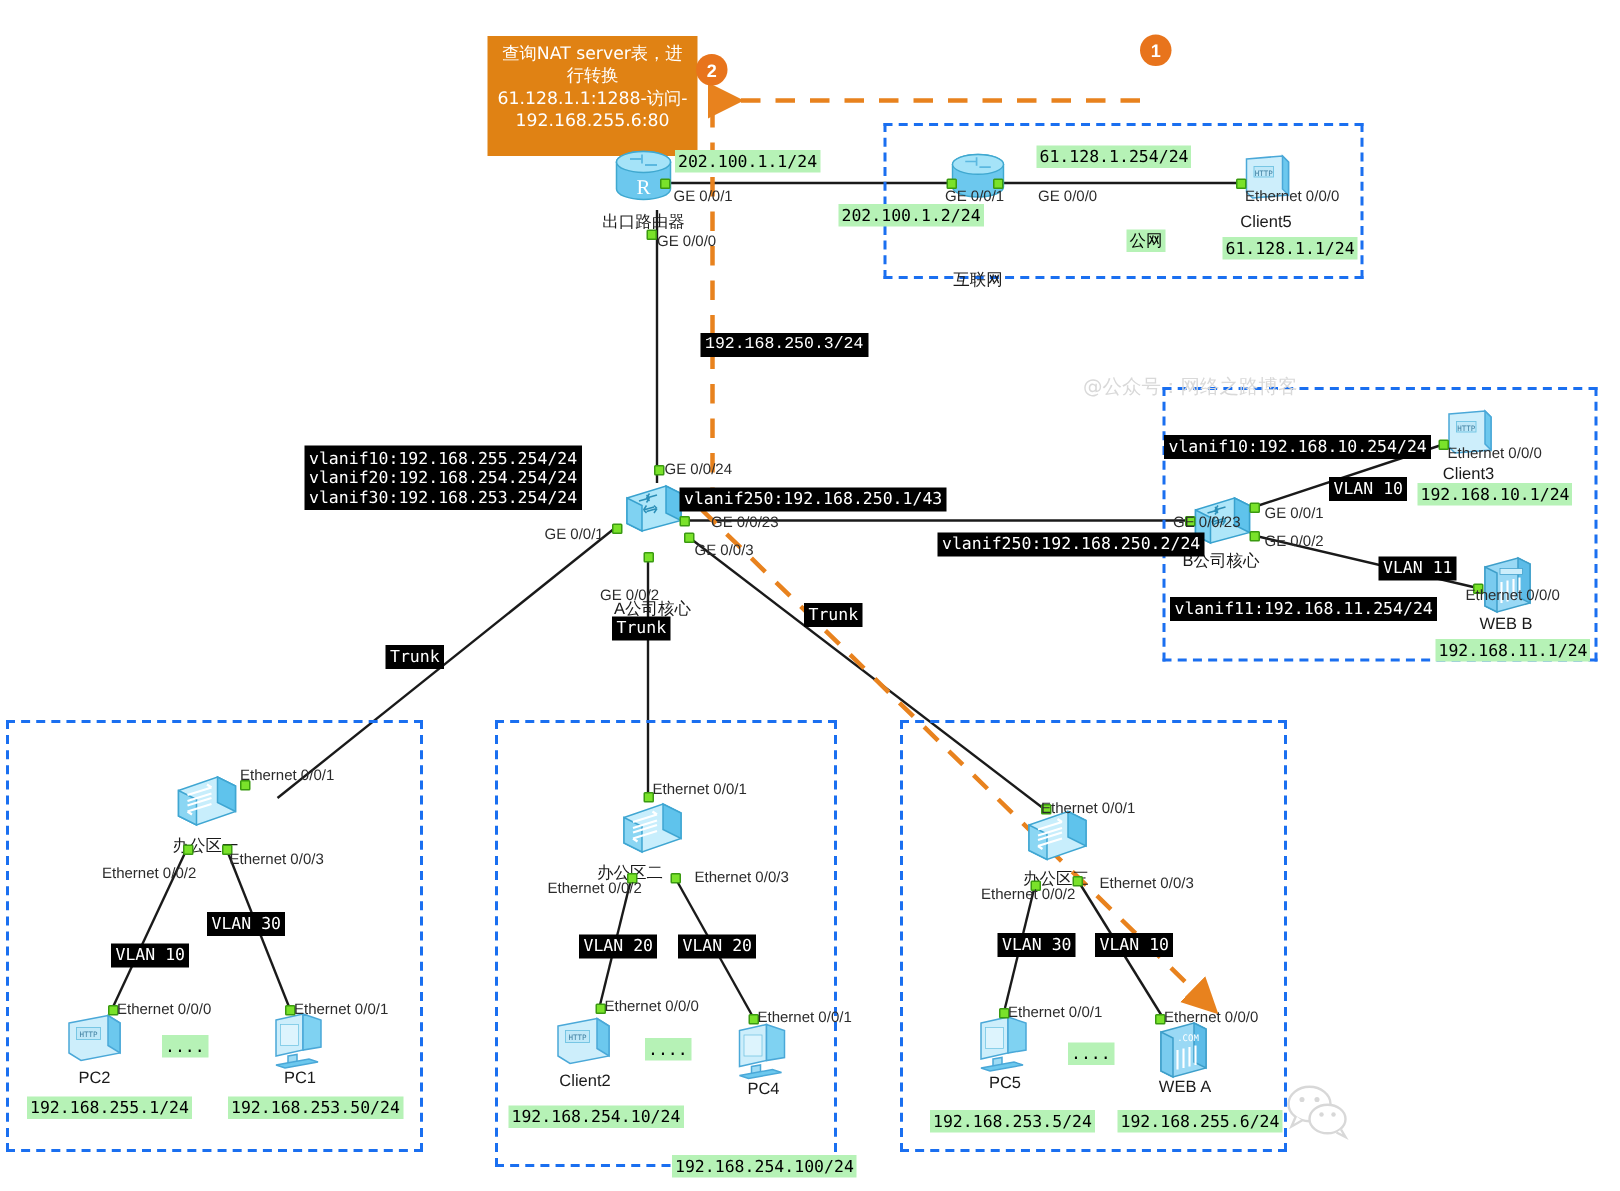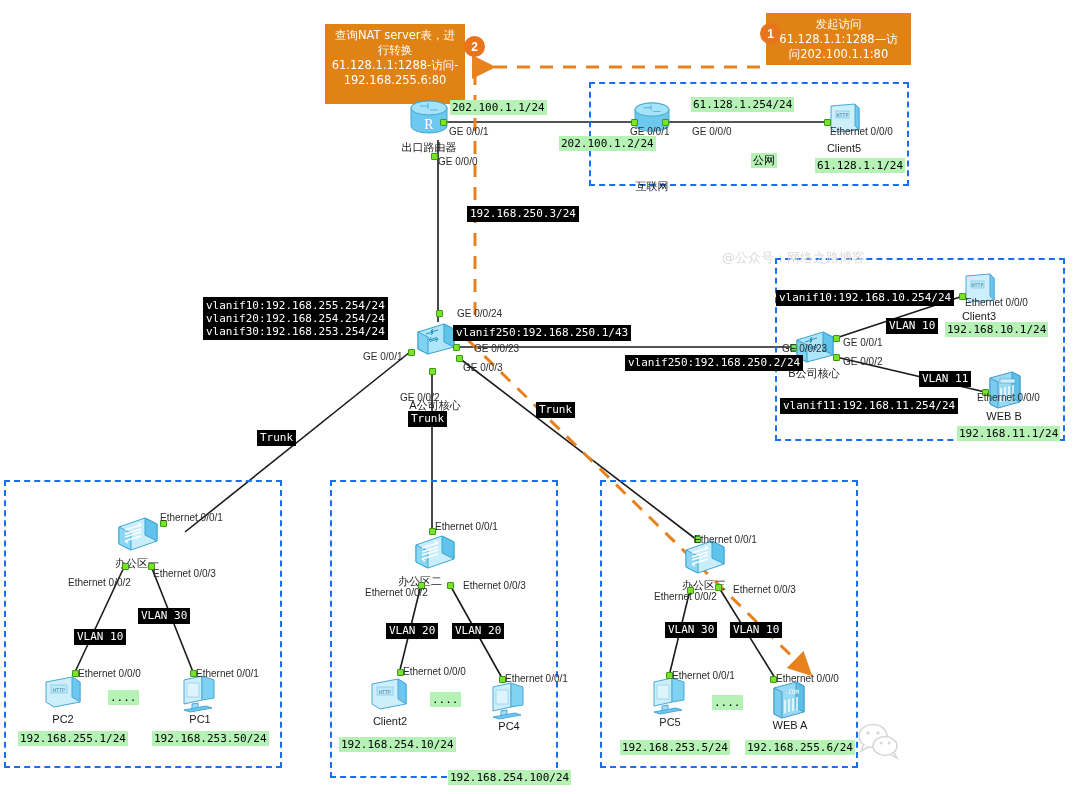--- a/index.html
+++ b/index.html
@@ -95,25 +95,20 @@
   <div class="zone" style="left:600px;top:480px;width:258px;height:288px;"></div>
 
   <div class="callout" style="left:325px;top:24px;width:140px;height:80px;">
     <div>查询NAT server表，进</div>
     <div>行转换</div>
     <div>61.128.1.1:1288-访问-</div>
     <div>192.168.255.6:80</div>
   </div>
   <div class="badge" style="left:464px;top:36px;">2</div>
 
-  <div class="callout" style="left:766px;top:13px;width:145px;height:52px;">
-    <div>发起访问</div>
-    <div>61.128.1.1:1288—访</div>
-    <div>问202.100.1.1:80</div>
-  </div>
   <div class="badge" style="left:760px;top:23px;">1</div>
 
   <div class="dev" style="left:408px;top:100px;">
     <svg width="42" height="36" viewBox="0 0 42 36">
       <ellipse cx="21" cy="8" rx="18" ry="7" fill="#8fd9f5" stroke="#3fa8d0"></ellipse>
       <path d="M3,8 L3,26 A18,7 0 0 0 39,26 L39,8" fill="#6cc8ee" stroke="#3fa8d0"></path>
       <ellipse cx="21" cy="8" rx="18" ry="7" fill="#a5e3f8" stroke="#3fa8d0"></ellipse>
       <text x="21" y="29" font-size="14" fill="#ffffff" text-anchor="middle" font-family="Liberation Serif, serif">R</text>
       <path d="M12,6 l8,0 M20,3 l0,6 M22,10 l8,0" stroke="#5bb8e0" stroke-width="1.2" fill="none"></path>
     </svg>
@@ -162,21 +157,21 @@
         <path d="M17,21 l7,-2 M24,19 l-2,-2 M24,19 l-2,3"></path>
       </g>
     </svg>
   </div>
   <div class="devname" style="left:404px;top:358px;width:62px;margin-top:40px;">A公司核心</div>
   <div class="port-dot" style="left:436px;top:310px;"></div>
   <div class="port-dot" style="left:453px;top:344px;"></div>
   <div class="port-dot" style="left:408px;top:349px;"></div>
   <div class="port-dot" style="left:429px;top:368px;"></div>
   <div class="port-dot" style="left:456px;top:355px;"></div>
-  <div class="plain" style="left:457px;top:308px;">GE 0/0/24</div>
+  <div class="plain" style="left:443px;top:308px;">GE 0/0/24</div>
   <div class="plain" style="left:474px;top:343px;">GE 0/0/23</div>
   <div class="plain" style="left:363px;top:351px;">GE 0/0/1</div>
   <div class="plain" style="left:400px;top:392px;">GE 0/0/2</div>
   <div class="plain" style="left:463px;top:362px;">GE 0/0/3</div>
 
   <div class="dev" style="left:793px;top:328px;">
     <svg width="42" height="36" viewBox="0 0 42 36">
       <path d="M4,12 L30,4 L40,9 L40,27 L14,34 L4,29 z" fill="#aee6f9" stroke="#39a2cf"></path>
       <path d="M30,4 L40,9 L40,27 L30,22 z" fill="#5fc3ec" stroke="#39a2cf"></path>
       <path d="M4,12 L14,17 L14,34 L4,29 z" fill="#7fd2f2" stroke="#39a2cf"></path>
@@ -368,21 +363,21 @@
   <div class="chip chip-green" style="left:18px;top:731px;">192.168.255.1/24</div>
   <div class="chip chip-green" style="left:152px;top:731px;">192.168.253.50/24</div>
   <div class="chip chip-green" style="left:339px;top:737px;">192.168.254.10/24</div>
   <div class="chip chip-green" style="left:448px;top:770px;text-align:right;">192.168.254.100/24</div>
   <div class="chip chip-green" style="left:620px;top:740px;">192.168.253.5/24</div>
   <div class="chip chip-green" style="left:745px;top:740px;">192.168.255.6/24</div>
   <div class="chip chip-green" style="left:108px;top:690px;">....</div>
   <div class="chip chip-green" style="left:430px;top:692px;">....</div>
   <div class="chip chip-green" style="left:712px;top:695px;">....</div>
 
-  <div class="chip chip-black" style="left:467px;top:206px;">192.168.250.3/24</div>
+  <div class="chip chip-black" style="left:467px;top:222px;font-family:Liberation Mono, monospace;">192.168.250.3/24</div>
 
   <div class="chip chip-black multi" style="left:203px;top:297px;">
     <div>vlanif10:192.168.255.254/24</div>
     <div>vlanif20:192.168.254.254/24</div>
     <div>vlanif30:192.168.253.254/24</div>
   </div>
 
   <div class="chip chip-black" style="left:453px;top:325px;">vlanif250:192.168.250.1/43</div>
   <div class="chip chip-black" style="left:625px;top:355px;">vlanif250:192.168.250.2/24</div>
   <div class="chip chip-black" style="left:776px;top:290px;">vlanif10:192.168.10.254/24</div>

